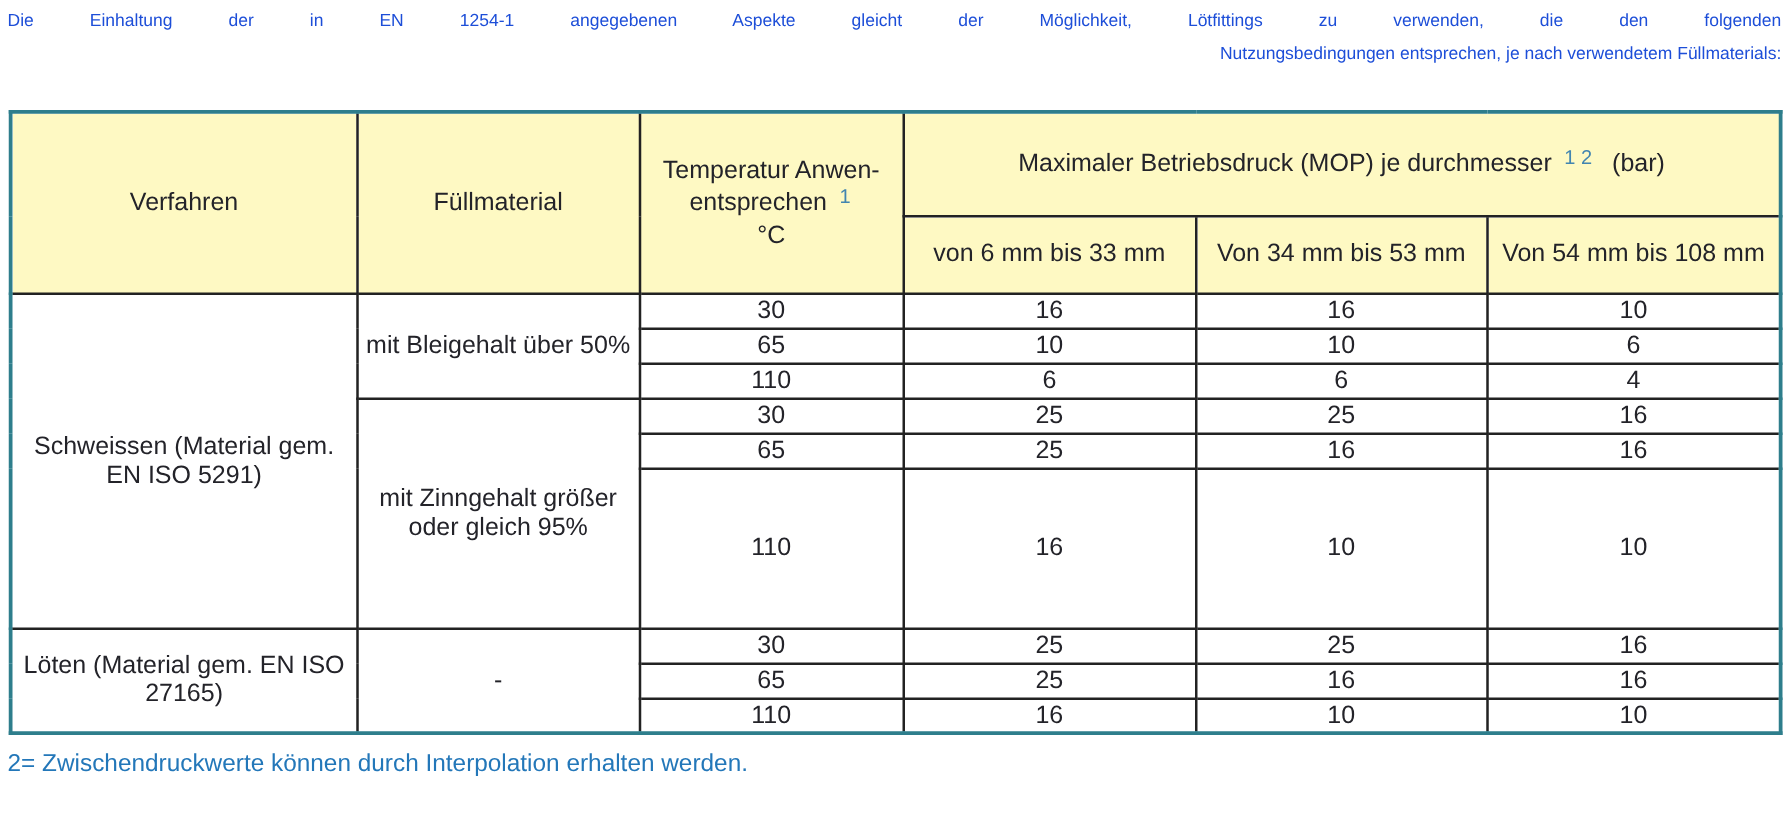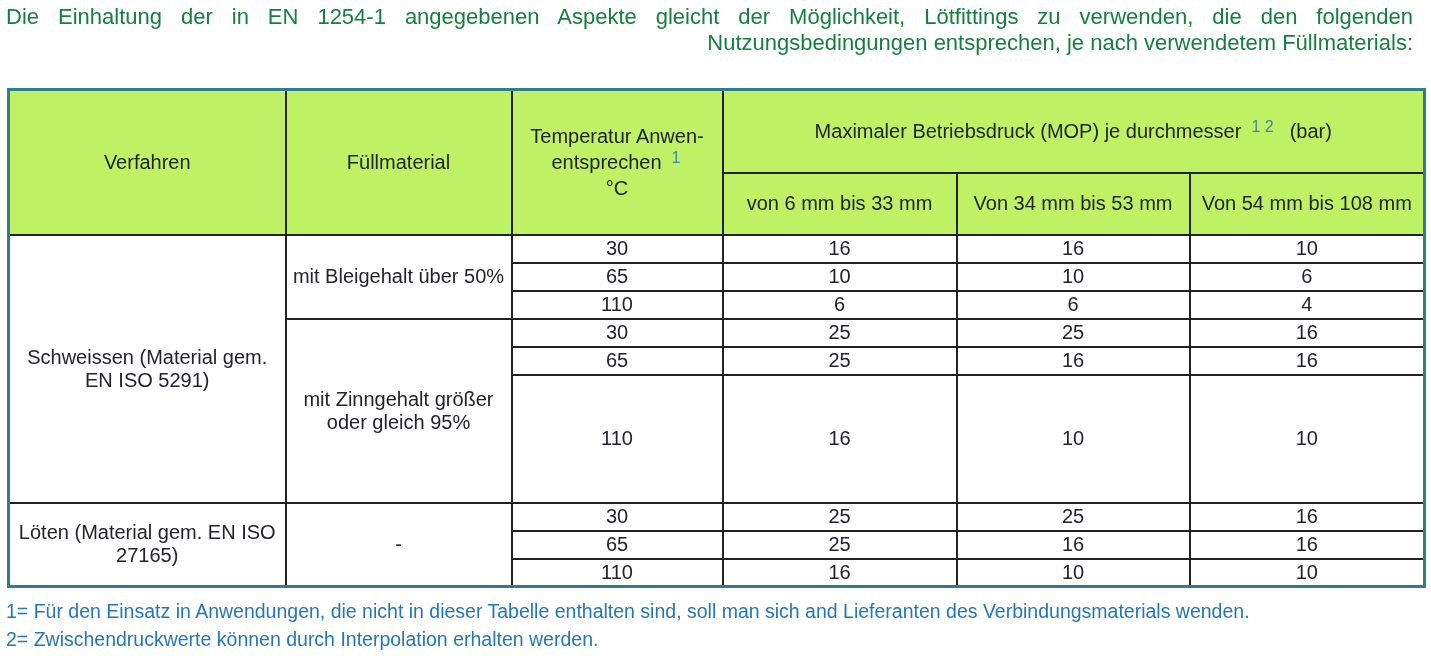--- a/index.html
+++ b/index.html
@@ -12,24 +12,24 @@
     font-family: "Liberation Sans", sans-serif;
     color: #1d1d26;
   }
   .page {
     width: 1431px;
     height: 663px;
     position: relative;
   }
   
   .intro {
-    margin: 4px 18px 0 6px;
-    font-size: 22px;
+    margin: 4px 6px 0 6px;
+    font-size: 14px;
     line-height: 25.5px;
-    color: #15803d;
+    color: #1d4ed8;
   }
   .intro .l1 {
     text-align: justify;
     text-align-last: justify;
   }
   .intro .l2 {
     text-align: right;
   }
   
   table.spec {
@@ -43,21 +43,21 @@
     border: 2px solid #222222;
     font-weight: normal;
     font-size: 20px;
     text-align: center;
     vertical-align: middle;
     padding: 0 4px;
     color: #232329;
     overflow: hidden;
   }
   table.spec thead th {
-    background: #bef264;
+    background: #fef9c3;
   }
   tr.h-head1 { height: 83px; }
   tr.h-head2 { height: 62px; }
   tr.h-row  { height: 28px; }
   tr.h-tall { height: 128px; }
   .hdr-lines { line-height: 26px; }
   sup.fnref {
     color: #4285b0;
     font-size: 16px;
     line-height: 0;
@@ -170,17 +170,16 @@
       <tr class="h-row">
         <td>110</td>
         <td>16</td>
         <td>10</td>
         <td>10</td>
       </tr>
     </tbody>
   </table>
 
   <div class="footnotes">
-    <div>1= Für den Einsatz in Anwendungen, die nicht in dieser Tabelle enthalten sind, soll man sich and Lieferanten des Verbindungsmaterials wenden.</div>
     <div>2= Zwischendruckwerte können durch Interpolation erhalten werden.</div>
   </div>
 
 </div>
 
 </body></html>

